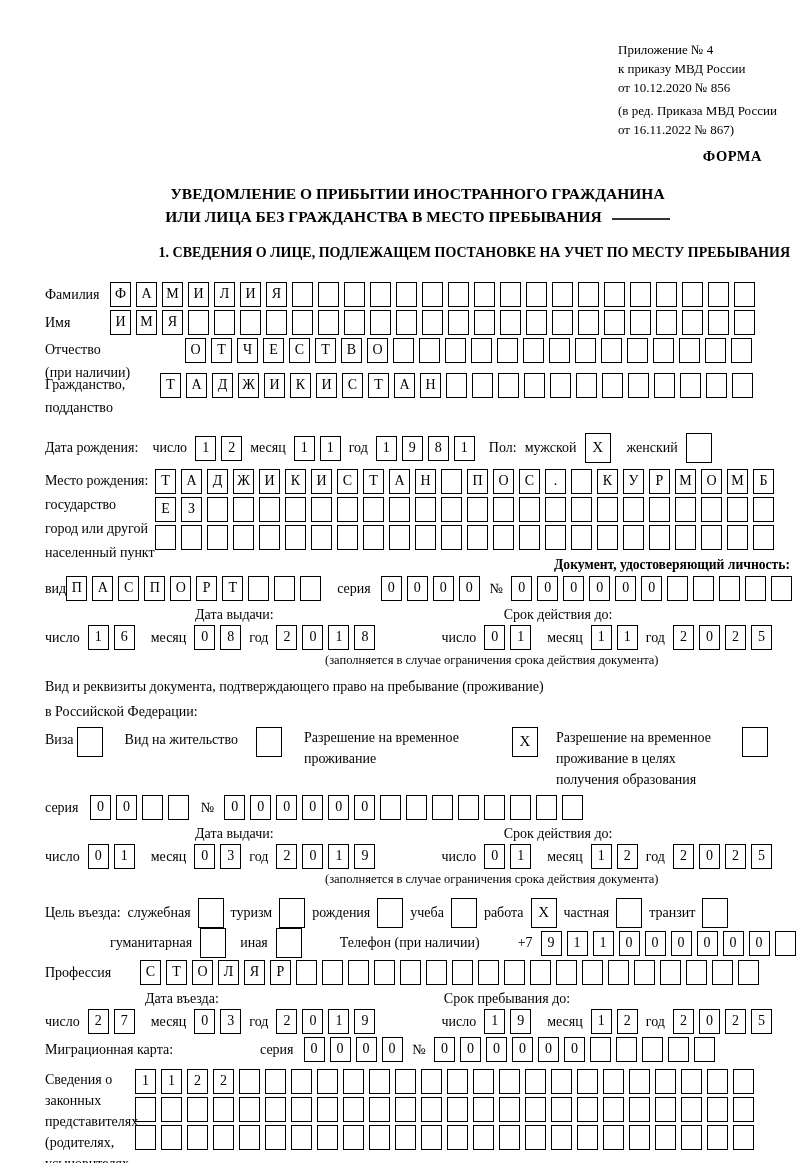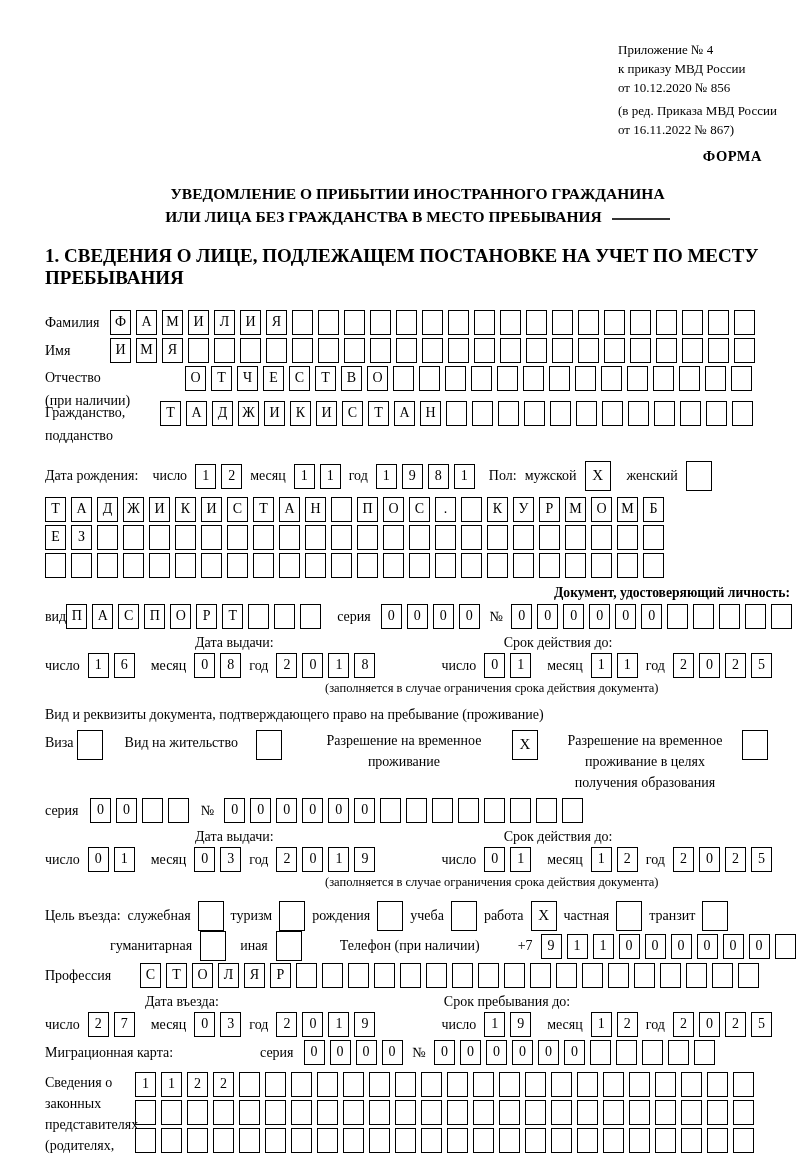--- a/index.html
+++ b/index.html
@@ -3,33 +3,33 @@
 <meta charset="utf-8">
 <style>
   html,body{margin:0;padding:0;background:#fff;}
   body{width:800px;height:1163px;font-family:"Liberation Serif", serif;color:#000;font-size:14px;}
   .page{position:relative;width:800px;height:1163px;box-sizing:border-box;padding:0 10px 0 45px;overflow:hidden;}
   .annex{position:absolute;left:618px;top:40px;font-size:13px;line-height:19px;white-space:nowrap;}
   .annex .note{margin-top:4px;}
   .forma{position:absolute;top:148px;right:38px;font-weight:bold;font-size:14.5px;letter-spacing:.5px;}
   .title{padding-top:182px;text-align:center;font-weight:bold;font-size:15.5px;line-height:23px;}
   .tunder{display:inline-block;width:58px;height:0;border-bottom:2px solid #333;margin-left:10px;vertical-align:2px;}
-  .sec{margin-top:17px;text-align:left;font-weight:bold;font-size:19px;}
+  .sec{margin-top:17px;text-align:right;font-weight:bold;font-size:14px;}
   .row{display:flex;align-items:center;}
   .rowt{display:flex;align-items:flex-start;}
   .lbl{white-space:nowrap;}
   .cells{display:inline-flex;gap:5px;}
   .cell{box-sizing:border-box;display:inline-block;width:21px;height:25px;border:1.7px solid #000;
         text-align:center;font-size:14px;line-height:22px;font-family:"Liberation Serif", serif;}
   .cbox{box-sizing:border-box;display:inline-block;width:26px;height:30px;border:1.7px solid #000;
         text-align:center;font-size:15px;line-height:27px;font-family:"Liberation Serif", serif;}
   .stackrow{height:25px;overflow:visible;}
   .lc{line-height:23px;white-space:nowrap;}
   .small{font-size:12.5px;}
-  .ctr{text-align:center;line-height:21px;}
+  .ctr{text-align:left;line-height:21px;}
   .bph{font-weight:bold;font-size:13.6px;text-align:right;margin-top:7px;}
   .vgap3>*+*{margin-top:3px;}
 </style>
 </head>
 <body>
 
 <div class="page">
 
   <div class="annex">
     <div>Приложение № 4</div>
@@ -198,20 +198,26 @@
     <span class="cells">
         <span class="cbox">X</span>
       </span>
     <span class="lbl" style="margin-left:8px">женский</span>
     <span class="cells">
         <span class="cbox"></span>
       </span>
   </div>
 
   <div class="rowt" style="margin-top:6px;height:81px;overflow:visible">
+    <span class="lbl" style="width:110px;line-height:24px">
+      <span>Место рождения:</span><br>
+      <span>государство</span><br>
+      <span>город или другой</span><br>
+      <span>населенный пункт</span>
+    </span>
     <span class="vgap3">
       <span class="cells" style="display:flex">
           <span class="cell">Т</span>
           <span class="cell">А</span>
           <span class="cell">Д</span>
           <span class="cell">Ж</span>
           <span class="cell">И</span>
           <span class="cell">К</span>
           <span class="cell">И</span>
           <span class="cell">С</span>
@@ -364,20 +370,21 @@
         <span class="cell">2</span>
         <span class="cell">0</span>
         <span class="cell">2</span>
         <span class="cell">5</span>
       </span>
   </div>
 
   <div class="small" style="margin-top:3px;margin-left:280px">(заполняется в случае ограничения срока действия документа)</div>
 
   <div style="margin-top:11px">Вид и реквизиты документа, подтверждающего право на пребывание (проживание)</div>
+  <div style="margin-top:9px">в Российской Федерации:</div>
 
   <div class="rowt" style="margin-top:7px;height:30px;overflow:visible">
     <span class="lbl" style="margin-top:5px">Виза</span>
     <span class="cells" style="margin-left:3px">
         <span class="cbox"></span>
       </span>
     <span class="lbl" style="margin:5px 0 0 22px">Вид на жительство</span>
     <span class="cells" style="margin-left:18px">
         <span class="cbox"></span>
       </span>

